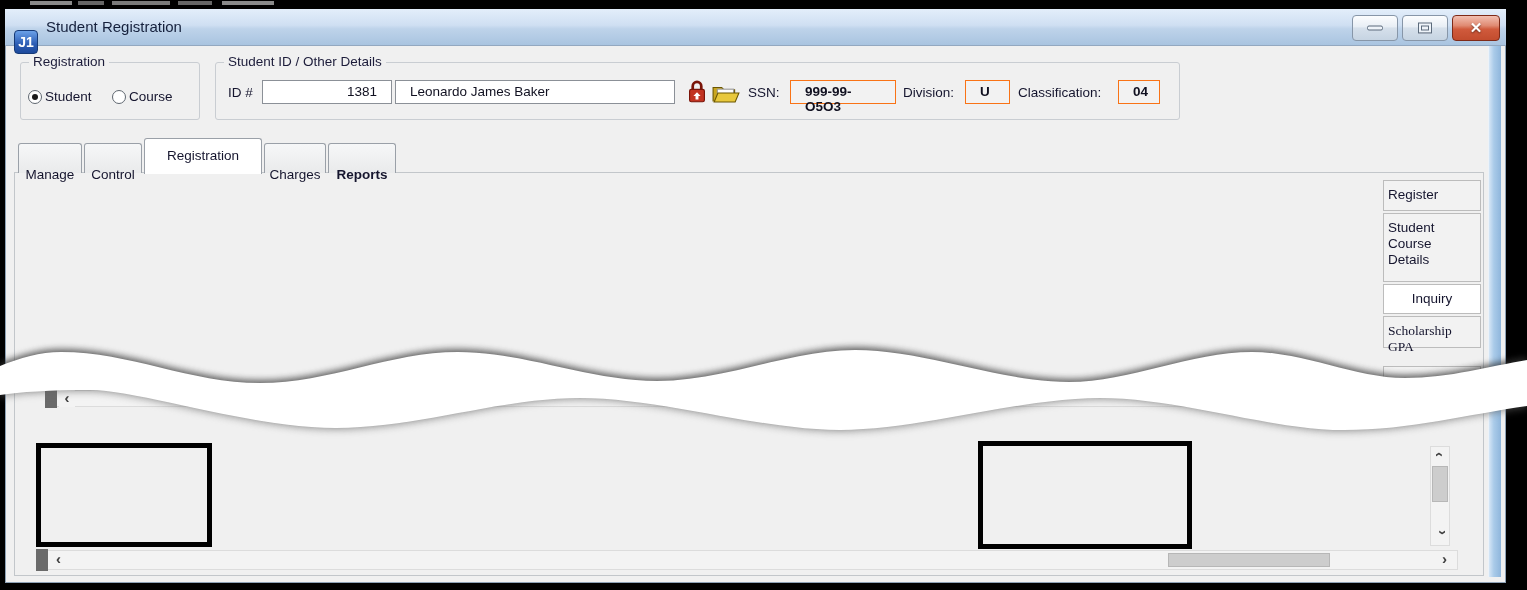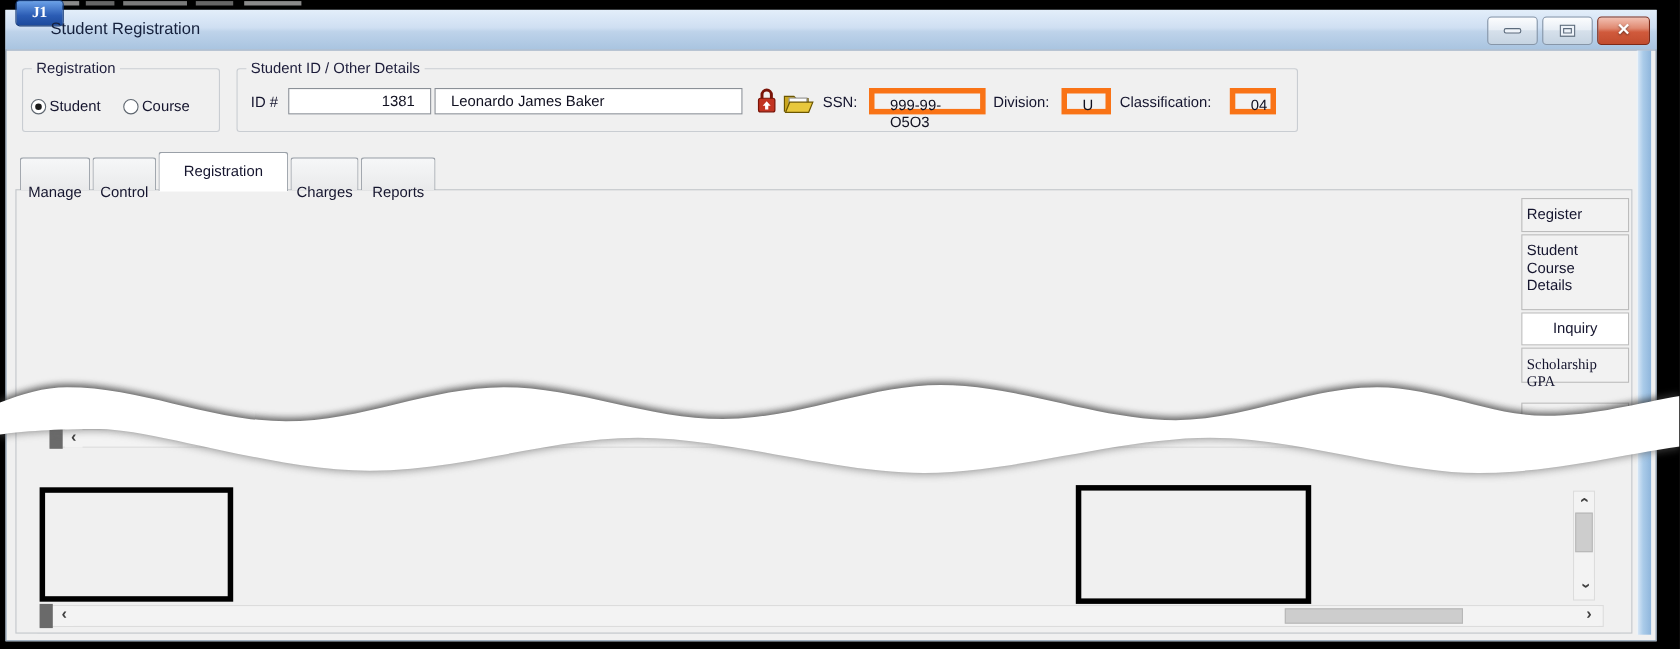--- a/index.html
+++ b/index.html
@@ -2,33 +2,33 @@
 <html><head>
 <meta charset="utf-8">
 <style>
   html,body{margin:0;padding:0;background:#000;}
   *{box-sizing:border-box;font-family:"Liberation Sans",sans-serif;}
   .frame{position:relative;width:1527px;height:590px;background:#000;overflow:hidden;}
   .artifact{position:absolute;height:4px;top:1px;}
   .window{position:absolute;left:5px;top:9px;width:1501px;height:574px;background:#f0f0f0;border:1px solid #8ea2b6;}
   
   .titlebar{position:absolute;left:5px;top:9px;width:1501px;height:37px;background:linear-gradient(180deg,#e3eefa 0%,#cfdff2 45%,#bed3ea 55%,#a9c4e0 100%);border-bottom:1px solid #93a8c0;}
-  .applogo{position:absolute;left:14px;top:0;width:44px;height:24px;border-radius:4px;background:linear-gradient(180deg,#6ba1e8,#2b5cb4 60%,#1d4a9c);border:1px solid #163a77;color:#fff;font-weight:bold;font-size:14px;text-align:center;line-height:22px;font-family:Liberation Serif, serif;}
+  .applogo{position:absolute;left:14px;top:30px;width:24px;height:24px;border-radius:4px;background:linear-gradient(180deg,#6ba1e8,#2b5cb4 60%,#1d4a9c);border:1px solid #163a77;color:#fff;font-weight:bold;font-size:14px;text-align:center;line-height:22px;}
   .apptitle{position:absolute;left:46px;top:18px;font-size:15px;color:#15203c;}
   .capbtn{position:absolute;top:15px;height:26px;border-radius:4px;border:1px solid #87513f;}
   .btn-std{background:linear-gradient(180deg,#fcfdfe,#e8eef5 45%,#d6e0eb 50%,#c6d4e2);border:1px solid #8796a8;}
   .minbar{position:absolute;left:50%;top:50%;transform:translate(-50%,-50%);width:16px;height:5px;background:#eef3f9;border:1px solid #5c6b7c;border-radius:2px;}
   .maxbox{position:absolute;left:50%;top:50%;transform:translate(-50%,-50%);width:14px;height:11px;background:#eef3f9;border:1px solid #5c6b7c;box-shadow:inset 0 0 0 2px #eef3f9, inset 0 0 0 3px #5c6b7c;}
   .closebtn{background:linear-gradient(180deg,#f2c0b2,#e08a72 40%,#d05a3c 55%,#c24c2e);border:1px solid #7e2a18;color:#fff;font-weight:bold;font-size:15px;text-align:center;line-height:24px;text-shadow:0 1px 2px rgba(0,0,0,.5);}
   
   .groupbox{position:absolute;border:1px solid #c9cdd2;border-radius:3px;background:transparent;}
   .gb-label{position:absolute;top:-9px;left:8px;background:#f0f0f0;padding:0 4px;font-size:13.5px;color:#1c1c3a;white-space:nowrap;}
   .lbl{position:absolute;font-size:13.5px;color:#15152e;white-space:nowrap;}
   .field{position:absolute;height:24px;background:#fff;border:1px solid #8b9097;font-size:13.5px;color:#101020;padding:3px 14px;}
-  .field.gray{background:#f2f2f2;border:5px solid #f97316;}
+  .field.gray{background:#f2f2f2;border:1px solid #f97316;font-weight:bold;}
   .right{text-align:right;}
   
   .radio{position:absolute;width:14px;height:14px;border-radius:50%;background:#fff;border:1px solid #5f6770;}
   .radio.sel::after{content:"";position:absolute;left:3px;top:3px;width:6px;height:6px;border-radius:50%;background:#1a1a1a;}
   
   .tab{position:absolute;top:143px;height:30px;background:linear-gradient(#f6f7f8,#e9eaeb);border:1px solid #9aa0a8;border-bottom:none;border-radius:3px 3px 0 0;font-size:13.5px;color:#15152e;text-align:center;padding-top:23px;z-index:2;}
   .tab.active{top:138px;height:36px;background:#fff;z-index:3;padding-top:9px;}
   .panel{position:absolute;left:14px;top:172px;width:1470px;height:404px;border:1px solid #c2c6ca;background:#f0f0f0;z-index:1;}
   
   .gridwrap{position:absolute;overflow:hidden;border:1px solid #7d7d7d;background:#fbfbfb;}
@@ -126,21 +126,21 @@
   <span class="lbl" style="left:903px;top:85px;">Division:</span>
   <div class="field gray" style="left:965px;top:80px;width:45px;">U</div>
   <span class="lbl" style="left:1018px;top:85px;">Classification:</span>
   <div class="field gray" style="left:1118px;top:80px;width:42px;">04</div>
 
   <div class="panel"></div>
   <div class="tab" style="left:18px;width:64px;">Manage</div>
   <div class="tab" style="left:84px;width:58px;">Control</div>
   <div class="tab active" style="left:144px;width:118px;">Registration</div>
   <div class="tab" style="left:264px;width:62px;">Charges</div>
-  <div class="tab" style="left:328px;width:68px;">Reports</div>
+  <div class="tab" style="left:328px;width:68px;font-weight:bold;">Reports</div>
 
   <span class="lbl" style="left:44px;top:192px;">Year:</span>
   <div class="field" style="left:84px;top:187px;width:84px;"></div>
   <span class="lbl" style="left:180px;top:192px;">Term:</span>
   <div class="field" style="left:227px;top:187px;width:68px;"></div>
 
   <div class="groupbox" style="left:38px;top:232px;width:1334px;height:150px;border-bottom:none;">
     <span class="gb-label">Student Registrations</span>
   </div>
   <div class="gridwrap" style="left:45px;top:252px;width:1311px;height:126px;">

